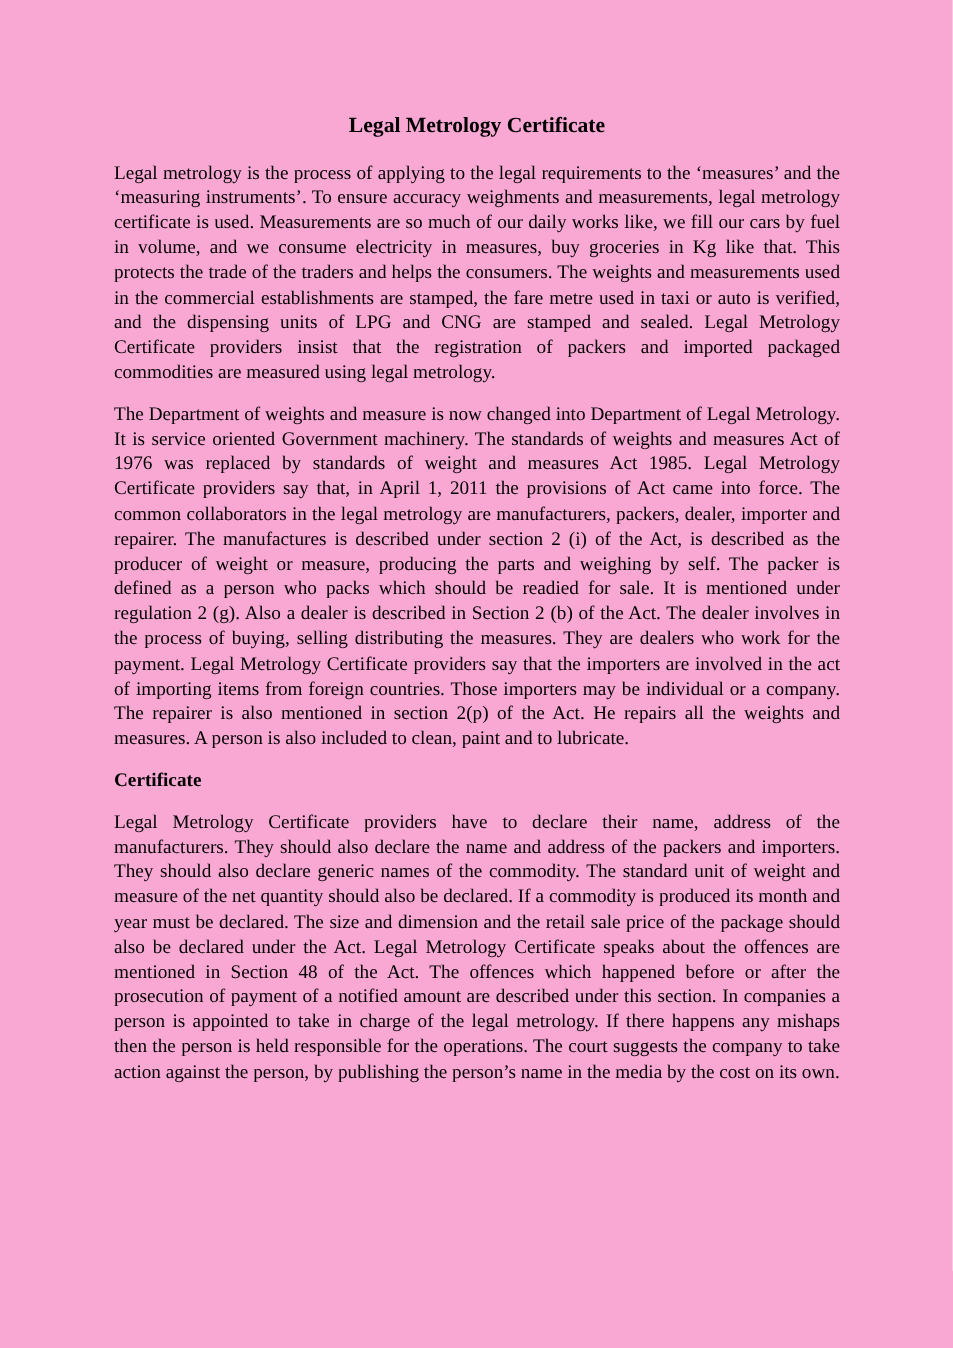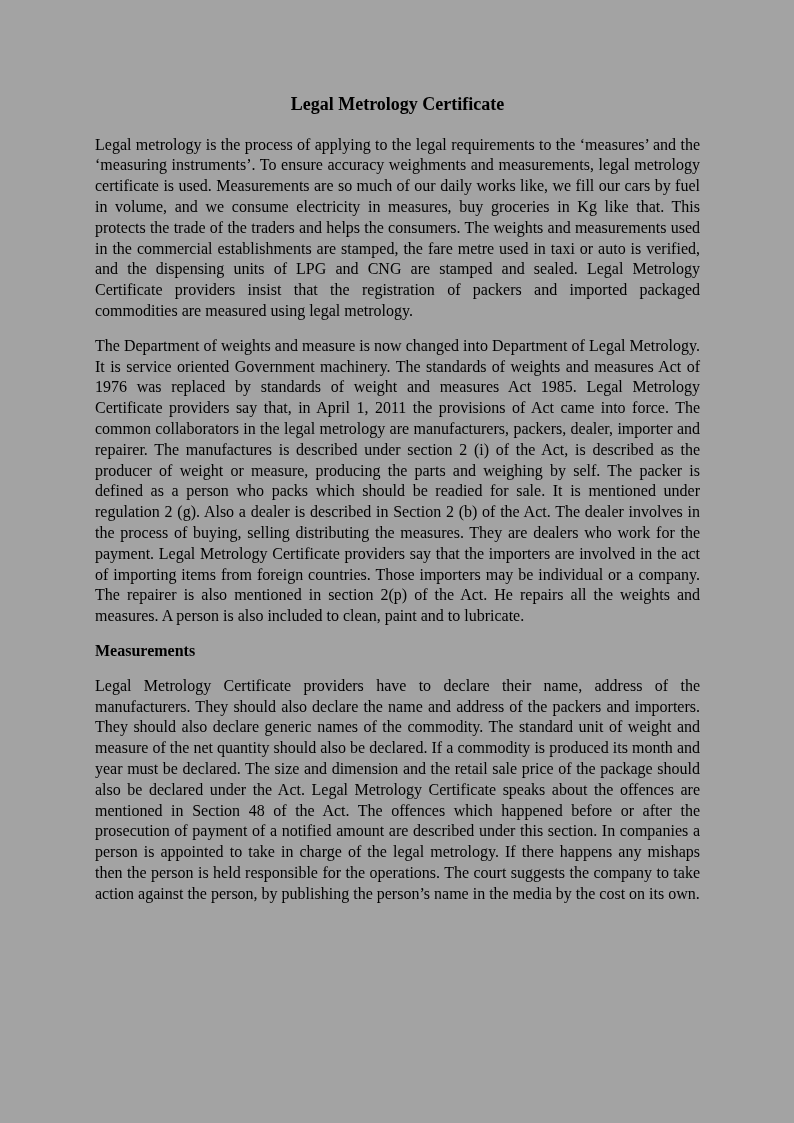--- a/index.html
+++ b/index.html
@@ -6,21 +6,21 @@
   html, body {
     margin: 0;
     padding: 0;
     background: #ffffff;
   }
   .page {
     position: relative;
     width: 794px;
     height: 1123px;
     margin: 0 auto;
-    background: #a3a3a3;
+    background: #f9a8d4;
     padding: 94px 94px 40px 95px;
     font-family: "Liberation Serif", serif;
     font-size: 16px;
     line-height: 1.3;
     color: #000000;
   }
   .doc-title {
     text-align: center;
     font-size: 18px;
     font-weight: bold;
@@ -45,17 +45,17 @@
 <body>
 
 <div class="page">
 
   <h1 class="doc-title">Legal Metrology Certificate</h1>
 
   <p class="body-para"><span>Legal metrology is the process of applying to the legal requirements to the </span><span class="bold-seg">‘measures’</span><span> and the </span><span class="bold-seg">‘measuring instruments’</span><span>. To ensure accuracy weighments and measurements, legal metrology certificate is used. Measurements are so much of our daily works like, we fill our cars by fuel in volume, and we consume electricity in measures, buy groceries in Kg like that. This protects the trade of the traders and helps the consumers. The weights and measurements used in the commercial establishments are stamped, the fare metre used in taxi or auto is verified, and the dispensing units of LPG and CNG are stamped and sealed. Legal Metrology Certificate providers insist that the registration of packers and imported packaged commodities are measured using legal metrology.</span></p>
 
   <p class="body-para">The Department of weights and measure is now changed into Department of Legal Metrology. It is service oriented Government machinery. The standards of weights and measures Act of 1976 was replaced by standards of weight and measures Act 1985. Legal Metrology Certificate providers say that, in April 1, 2011 the provisions of Act came into force. The common collaborators in the legal metrology are manufacturers, packers, dealer, importer and repairer. The manufactures is described under section 2 (i) of the Act, is described as the producer of weight or measure, producing the parts and weighing by self. The packer is defined as a person who packs which should be readied for sale. It is mentioned under regulation 2 (g). Also a dealer is described in Section 2 (b) of the Act. The dealer involves in the process of buying, selling distributing the measures. They are dealers who work for the payment. Legal Metrology Certificate providers say that the importers are involved in the act of importing items from foreign countries. Those importers may be individual or a company. The repairer is also mentioned in section 2(p) of the Act. He repairs all the weights and measures. A person is also included to clean, paint and to lubricate.</p>
 
-  <h2 class="sub-heading">Measurements</h2>
+  <h2 class="sub-heading">Certificate</h2>
 
   <p class="body-para">Legal Metrology Certificate providers have to declare their name, address of the manufacturers. They should also declare the name and address of the packers and importers. They should also declare generic names of the commodity. The standard unit of weight and measure of the net quantity should also be declared. If a commodity is produced its month and year must be declared. The size and dimension and the retail sale price of the package should also be declared under the Act. Legal Metrology Certificate speaks about the offences are mentioned in Section 48 of the Act. The offences which happened before or after the prosecution of payment of a notified amount are described under this section. In companies a person is appointed to take in charge of the legal metrology. If there happens any mishaps then the person is held responsible for the operations. The court suggests the company to take action against the person, by publishing the person’s name in the media by the cost on its own.</p>
 
 </div>
 
 </body></html>

